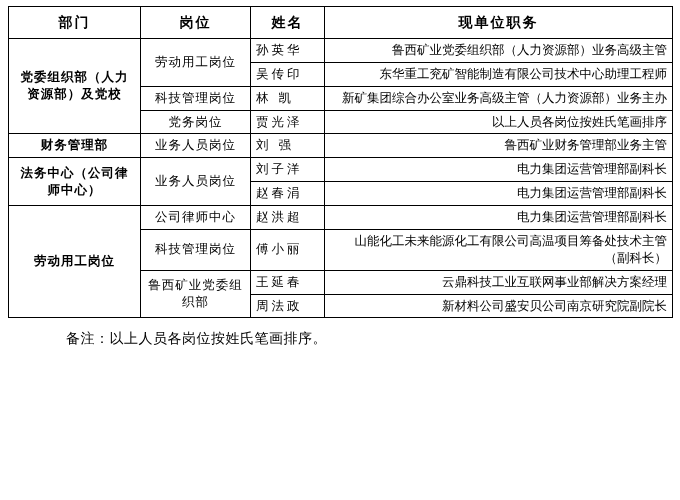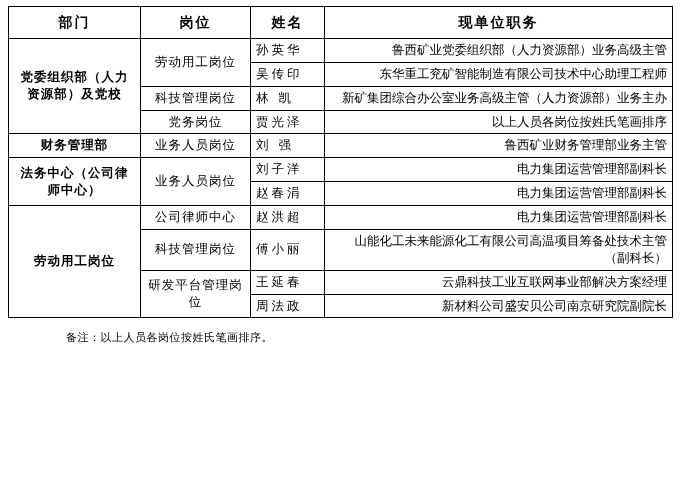--- a/index.html
+++ b/index.html
@@ -67,21 +67,21 @@
     letter-spacing: 3px;
   }
   td.title {
     text-align: right;
     font-size: 12.5px;
     letter-spacing: 0px;
   }
   .note {
     margin: 12px 0 0 0;
     padding-left: 58px;
-    font-size: 11px;
+    font-size: 14px;
     letter-spacing: 0.5px;
   }
 </style>
 </head>
 <body>
 
 <div class="sheet">
   <table class="roster">
     <colgroup>
       <col class="c-dept">
@@ -139,21 +139,21 @@
           <td class="post" rowspan="1">公司律师中心</td>
           <td class="name">赵洪超</td>
           <td class="title">电力集团运营管理部副科长</td>
         </tr>
         <tr>
           <td class="post" rowspan="1">科技管理岗位</td>
           <td class="name">傅小丽</td>
           <td class="title">山能化工未来能源化工有限公司高温项目筹备处技术主管（副科长）</td>
         </tr>
         <tr>
-          <td class="post" rowspan="2">研发平台管理岗位</td>
+          <td class="post" rowspan="2">鲁西矿业党委组织部</td>
           <td class="name">王延春</td>
           <td class="title">云鼎科技工业互联网事业部解决方案经理</td>
         </tr>
         <tr>
           <td class="name">周法政</td>
           <td class="title">新材料公司盛安贝公司南京研究院副院长</td>
         </tr>
       </tbody>
   </table>
 

